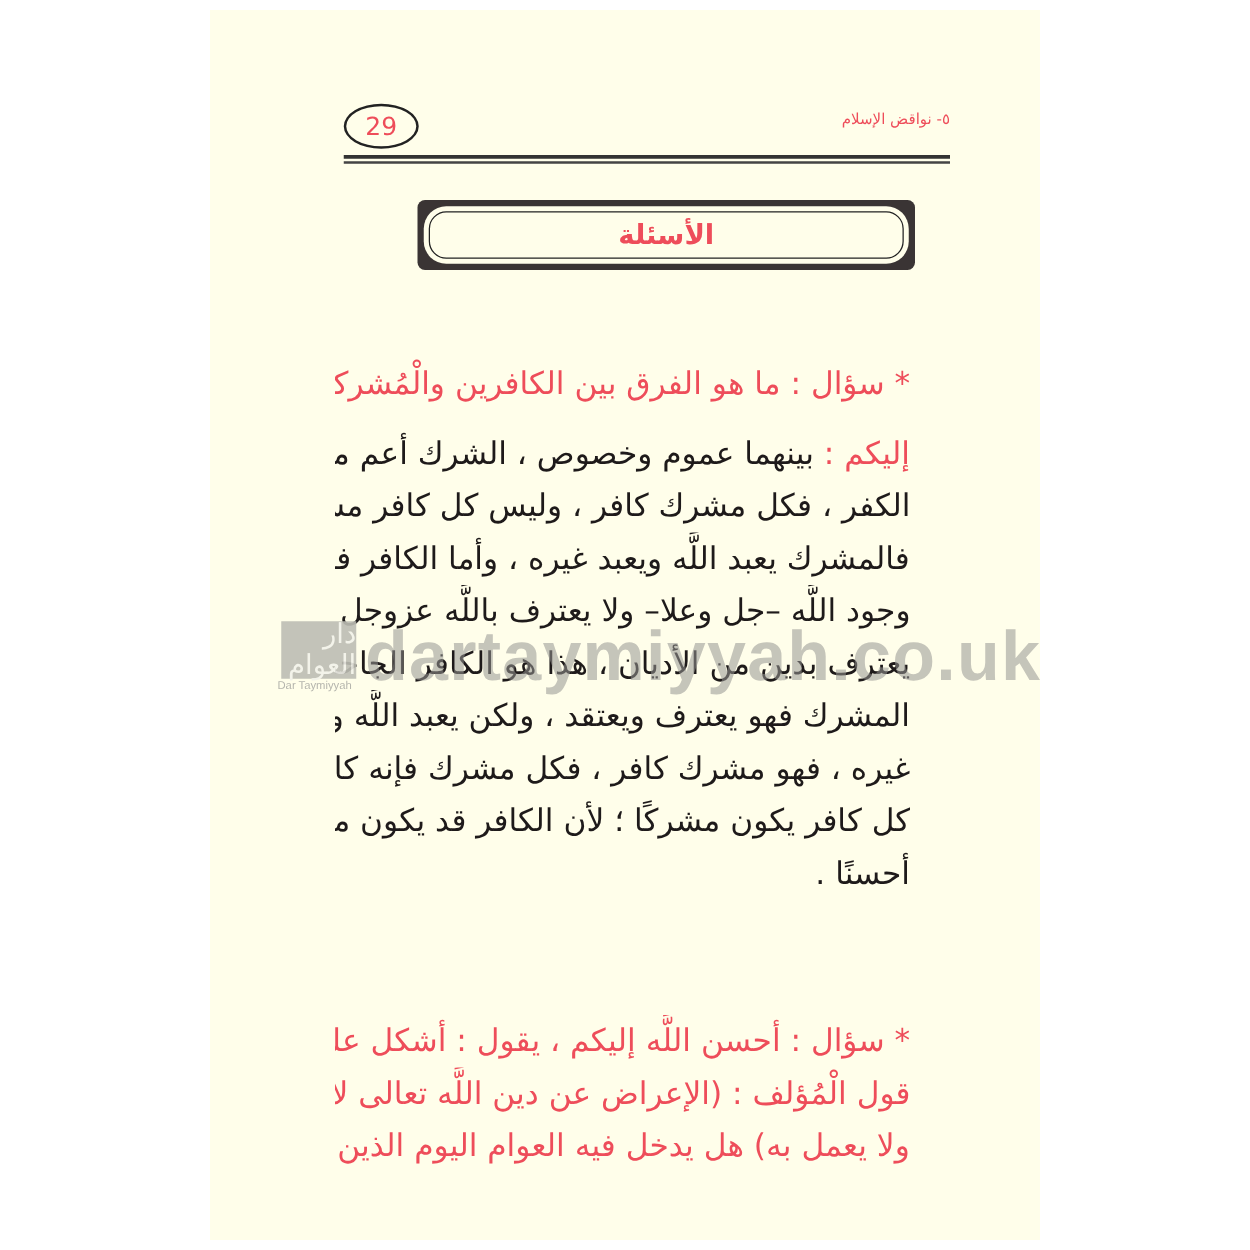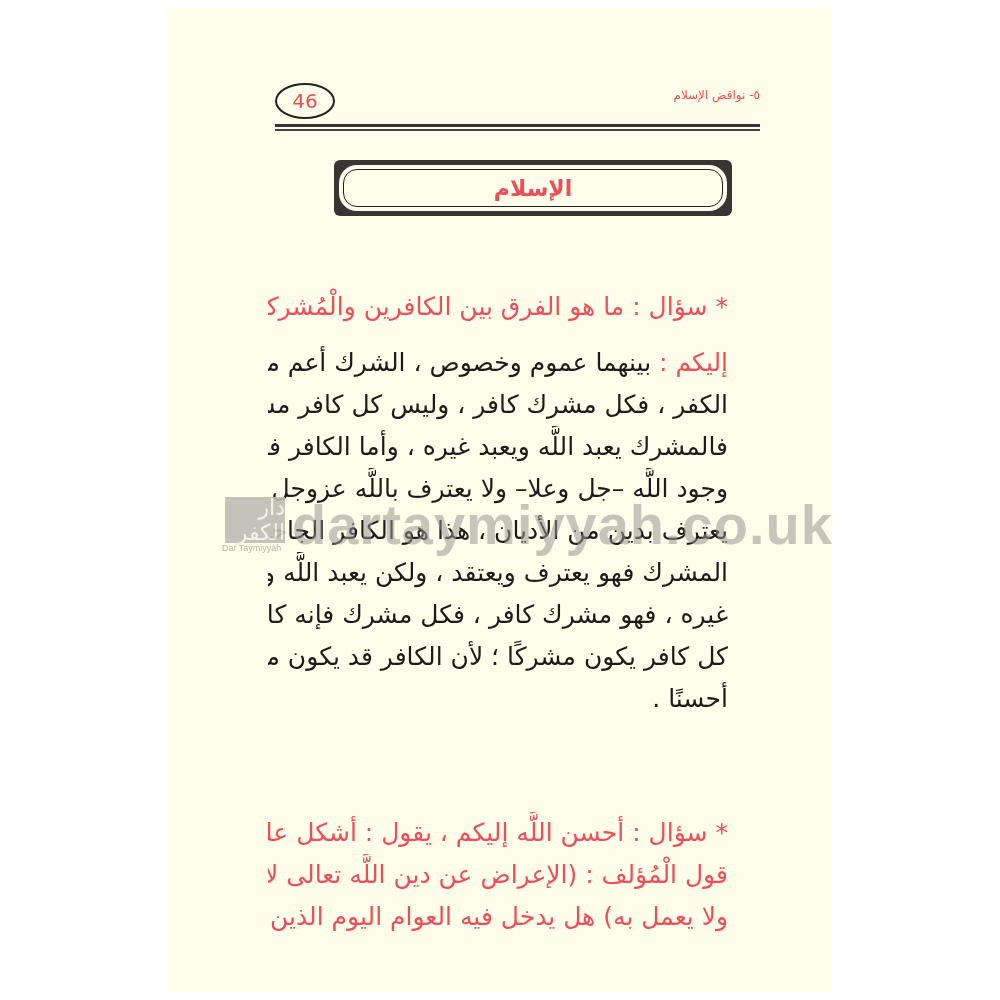--- a/index.html
+++ b/index.html
@@ -126,30 +126,30 @@
       white-space: nowrap;
       pointer-events: none;
     }
   </style>
 </head>
 <body>
 
 <div class="page">
 
   <div class="header">
-    <div class="page-num">46</div>
+    <div class="page-num">29</div>
     <div class="running-title">٥- نواقض الإسلام</div>
     <div class="rule-thick"></div>
     <div class="rule-thin"></div>
   </div>
 
   <div class="section-box">
     <div class="section-box-inner">
       <div class="section-box-inner2">
-        <span class="section-title">الإسلام</span>
+        <span class="section-title">الأسئلة</span>
       </div>
     </div>
   </div>
 
   <div class="text-block red q1">
     <span class="line last">* سؤال : ما هو الفرق بين الكافرين والْمُشركين؟</span>
   </div>
 
   <div class="text-block answer">
     <span class="line"><span class="red">إليكم :</span> <span>بينهما عموم وخصوص ، الشرك أعم من</span></span>
@@ -163,15 +163,15 @@
     <span class="line last">أحسنًا .</span>
   </div>
 
   <div class="text-block red q2">
     <span class="line">* سؤال : أحسن اللَّه إليكم ، يقول : أشكل علينا</span>
     <span class="line">قول الْمُؤلف : (الإعراض عن دين اللَّه تعالى لا يتعلمه</span>
     <span class="line">ولا يعمل به) هل يدخل فيه العوام اليوم الذين لا يفقهون</span>
   </div>
 </div>
 
-<div class="watermark-logo">دار الكفر</div>
+<div class="watermark-logo">دار العوام</div>
 <div class="watermark-logo-caption">Dar Taymiyyah</div>
 <div class="watermark-url">dartaymiyyah.co.uk</div>
 
 </body></html>

